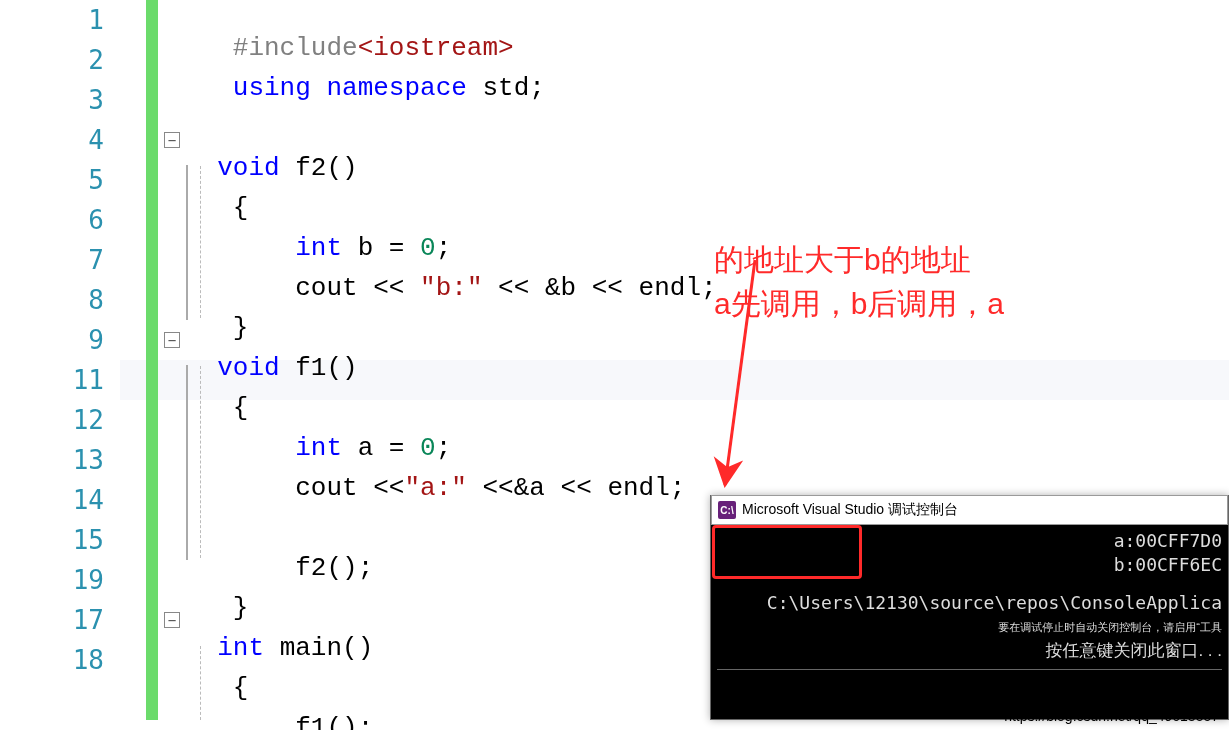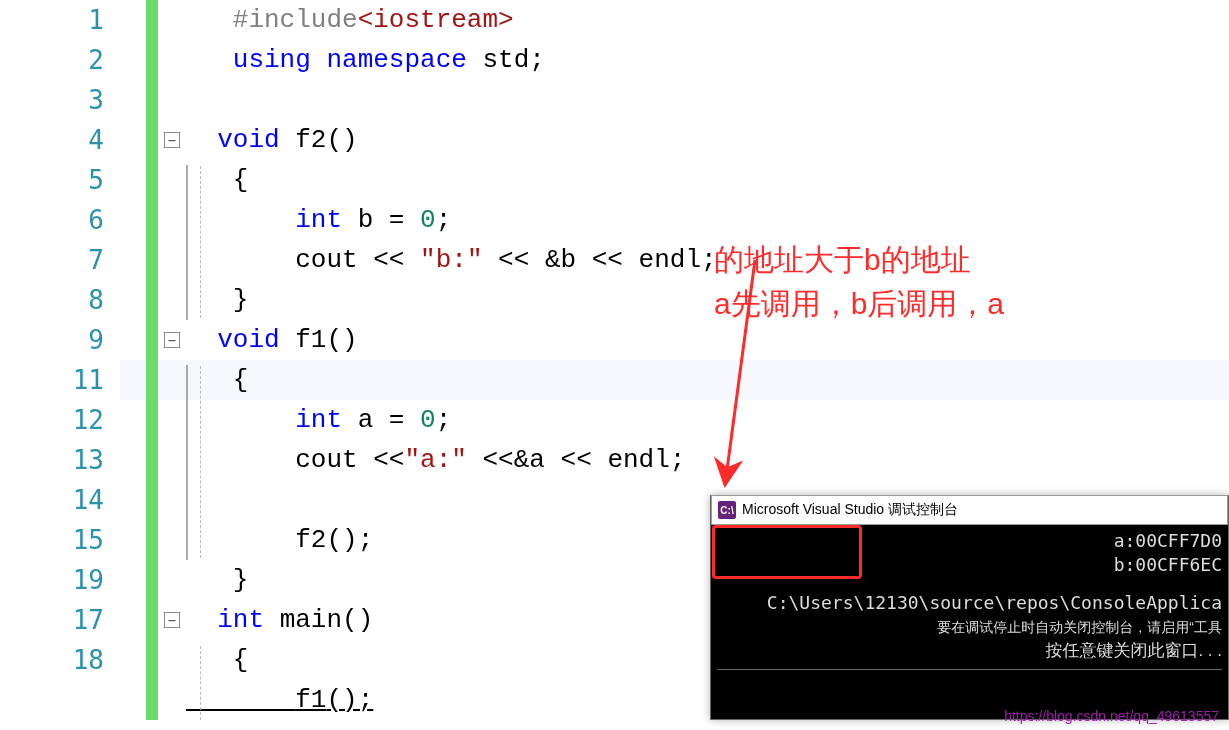--- a/index.html
+++ b/index.html
@@ -2,21 +2,21 @@
 <html><head>
 <meta charset="utf-8">
 <style>
   * { margin: 0; padding: 0; box-sizing: border-box; }
   html, body { width: 1229px; height: 730px; overflow: hidden; font-family: Consolas, "Courier New", monospace; background: #fff; }
   .editor-wrap { position: relative; width: 1229px; height: 730px; background: #fff; }
   .gutter { position:absolute; left:0; top:0; width:120px; height:730px; background:#fff; text-align:right; }
   .gutter .ln { height:40px; line-height:40px; padding-right:16px; font-size:26px; color:#2b91af; font-family: Consolas, monospace; }
   .greenbar { position:absolute; left:146px; top:0; width:12px; height:720px; background:#6bdb6b; }
   .code { position:absolute; left:170px; top:0; width:1059px; }
-  .line { height:40px; line-height:40px; font-size:26px; white-space:pre; }
+  .line { height:40px; line-height:40px; font-size:26px; white-space:pre;margin-top:28px; }
   .fold { position:absolute; width:16px; height:16px; border:1px solid #888; background:#fff; color:#555; font-size:14px; line-height:14px; text-align:center; font-family: Consolas, monospace; }
   .guide { position:absolute; width:0; border-left:1px dashed #bbb; }
   .bracket-guide { position:absolute; width:0; border-left:2px solid #aaa; }
   .tok-pp   { color:#808080; } 
   .tok-ang  { color:#a31515; } 
   .tok-kw   { color:#0000ff; }
   .tok-id   { color:#000; }
   .tok-num  { color:#098658; }
   .tok-str  { color:#a31515; }
   .tok-op   { color:#000; }
@@ -24,21 +24,21 @@
   .line10-bg { position:absolute; left:0; width:1229px; height:40px; background:#f7f8fb; }
   .annotation { position:absolute; color:#ff2a2a; font-family:"Microsoft YaHei","SimSun",sans-serif; font-size:30px; line-height:44px; }
   .arrow-svg { position:absolute; pointer-events:none; }
   .console-window { position:absolute; background:#000; border:1px solid #666; border-top:none; box-shadow:0 0 8px rgba(0,0,0,.3); font-family:"NSimSun","SimSun",Consolas,monospace; }
   .console-titlebar { height:30px; background:#fff; border:1px solid #9a9a9a; display:flex; align-items:center; padding:0 6px; font-size:14px; color:#000; font-family:"Microsoft YaHei",sans-serif; }
   .console-titlebar .vsicon { width:18px; height:18px; background:#68217a; color:#fff; font-size:10px; font-weight:bold; display:inline-flex; align-items:center; justify-content:center; margin-right:6px; border-radius:2px; }
   .console-body { color:#ccc; font-size:18px; line-height:24px; padding:4px 6px; }
   .console-body .out { color:#ddd; white-space:pre;text-align:right; }
   .redbox { position:absolute; border:3px solid #ff2a2a; border-radius:4px; pointer-events:none; }
   .console-hr { border:0; border-top:1px solid #666; margin:6px 0 4px; }
-  .watermark { position:absolute; right:10px; bottom:6px; color:#a21caf; font-size:14px; font-family:Arial, sans-serif; pointer-events:none;margin-left:36px; }
+  .watermark { position:absolute; right:10px; bottom:6px; color:#000000; font-size:14px; font-family:Arial, sans-serif; pointer-events:none;margin-left:36px; }
 </style>
 </head>
 <body>
 
 <div class="editor-wrap">
 
   <div class="line10-bg" style="top:360px;"></div>
 
   <div class="gutter" id="gutter">
       <div class="ln">1</div>
@@ -110,21 +110,21 @@
   <div class="console-window" style="left:710px; top:495px; width:519px; height:225px;">
     <div class="console-titlebar">
       <span class="vsicon">C:\</span>
       <span>Microsoft Visual Studio 调试控制台</span>
     </div>
     <div class="console-body">
       <div class="out">a:00CFF7D0</div>
       <div class="out">b:00CFF6EC</div>
       <div style="height:14px"></div>
       <div class="out">C:\Users\12130\source\repos\ConsoleApplica</div>
-      <div class="out" style="font-family:'Microsoft YaHei','SimSun',sans-serif; font-size:14px;">要在调试停止时自动关闭控制台，请启用“工具</div>
+      <div class="out" style="font-family:'Microsoft YaHei','SimSun',sans-serif; font-size:11px;">要在调试停止时自动关闭控制台，请启用“工具</div>
       <div class="out" style="font-family:'Microsoft YaHei','SimSun',sans-serif; font-size:17px;">按任意键关闭此窗口. . .</div>
       <hr class="console-hr">
     </div>
   </div>
 
   <div class="redbox" style="left:712px; top:525px; width:150px; height:54px;"></div>
 
   <div class="watermark">https://blog.csdn.net/qq_49613557</div>
 </div>
 

